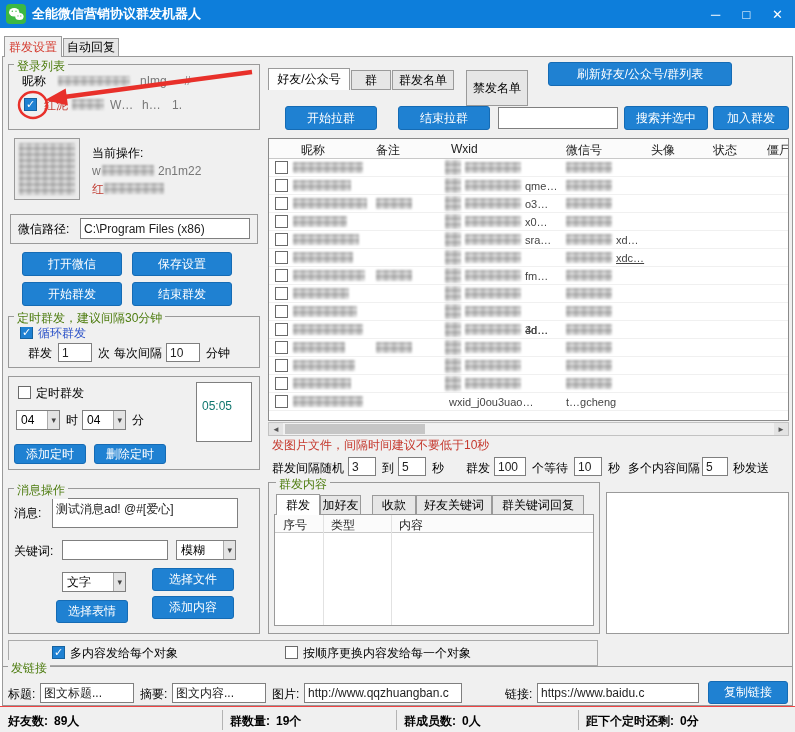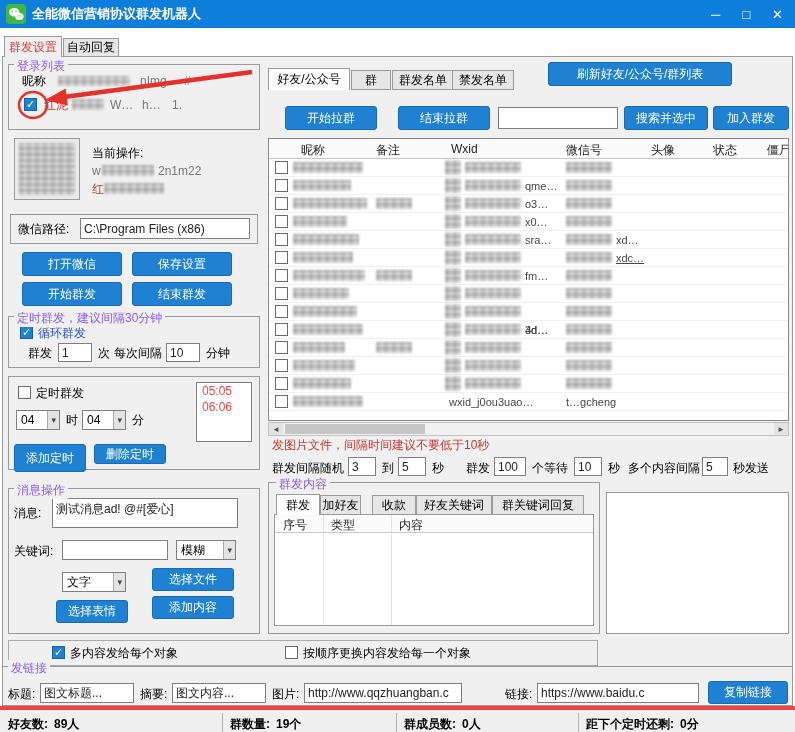--- a/index.html
+++ b/index.html
@@ -3,48 +3,48 @@
 <meta charset="utf-8">
 <style>
 *{margin:0;padding:0;box-sizing:border-box}
 html,body{width:795px;height:732px}
 body{position:relative;font-family:"Liberation Sans","DejaVu Sans",sans-serif;background:#fff;overflow:hidden}
 .abs{position:absolute}
 .lbl{position:absolute;font-size:12px;color:#000;white-space:nowrap;line-height:14px}
 .btn{position:absolute;background:#1f81d2;color:#fff;font-size:12px;display:flex;align-items:center;justify-content:center;border:1px solid #156bb4;border-radius:3px;cursor:pointer;white-space:nowrap}
 .inp{position:absolute;background:#fff;border:1px solid #7f7f7f;font-size:12px;color:#222;padding:0 3px}
 .group{position:absolute;border:1px solid #9a9a9a}
-.glabel{position:absolute;font-size:12px;color:#8b5cf6;background:#f0f0f0;padding:0 3px;white-space:nowrap;z-index:2}
+.glabel{position:absolute;font-size:12px;color:#4d7c0f;background:#f0f0f0;padding:0 3px;white-space:nowrap;z-index:2}
 .cb{position:absolute;width:13px;height:13px;background:#fff;border:1px solid #6a6a6a}
 .cb.checked{background:#1f81d2;border-color:#15629f}
 .cb.checked::after{content:"\2713";color:#fff;font-size:11px;position:absolute;left:1px;top:-1px}
 .tab{position:absolute;background:#e6e6e6;border:1px solid #9a9a9a;font-size:12px;display:flex;align-items:center;justify-content:center;cursor:pointer;white-space:nowrap}
 .tab.active{background:#f0f0f0;border-bottom:none;z-index:4}
 .blur{position:absolute;background:repeating-linear-gradient(90deg,#c3c3c3 0 4px,#d8d8d8 4px 8px),repeating-linear-gradient(0deg,rgba(255,255,255,.5) 0 3px,rgba(120,120,120,.25) 3px 6px);background-blend-mode:multiply;filter:blur(1px);border-radius:1px}
 .sel{position:absolute;background:#fff;border:1px solid #7f7f7f;font-size:12px;display:flex;align-items:center;justify-content:space-between;padding-left:4px;cursor:pointer}
 .sel .arr{font-size:9px;color:#444;background:#e3e3e3;border-left:1px solid #aaa;height:100%;display:flex;align-items:center;padding:0 3px}
 #titlebar{position:absolute;left:0;top:0;width:795px;height:28px;background:#0d7edb}
 .winbtn{position:absolute;top:0;width:31px;height:28px;color:#fff;display:flex;align-items:center;justify-content:center;font-size:13px;cursor:pointer}
 #pane{position:absolute;left:2px;top:56px;width:791px;height:650px;border:1px solid #9a9a9a;background:#f0f0f0}
 #friend-table{position:absolute;left:268px;top:138px;width:521px;height:283px;background:#fff;border:1px solid #8a8a8a;overflow:hidden}
 #friend-table .thead{position:absolute;left:0;top:0;width:100%;height:20px;background:#fbfbfb;border-bottom:1px solid #c9c9c9}
 .th{position:absolute;top:3px;font-size:12px;color:#222;white-space:nowrap}
 .frow{position:absolute;left:0;width:100%;height:18px;border-bottom:1px solid #f0f0f0}
 .frag{position:absolute;font-size:11px;color:#444;white-space:nowrap}
 #timer-list{position:absolute;left:196px;top:382px;width:56px;height:60px;background:#fff;border:1px solid #7f7f7f;font-size:12px;overflow:hidden}
-.titem{padding:1px 5px;cursor:pointer;color:#ef4444}
+.titem{padding:16px 5px;cursor:pointer;color:#0f766e}
 #scrollbar{position:absolute;left:268px;top:422px;width:521px;height:14px;background:#f1f1f1;border:1px solid #c2c2c2}
 .sbarrow{position:absolute;top:0;width:14px;height:12px;display:flex;align-items:center;justify-content:center;font-size:8px;color:#555;background:#e3e3e3;cursor:pointer}
 #sbthumb{position:absolute;left:16px;top:1px;width:140px;height:10px;background:#c6c6c6;cursor:grab}
 #content-table{position:absolute;left:274px;top:514px;width:320px;height:112px;background:#fff;border:1px solid #9a9a9a}
 #content-table .chead{position:absolute;left:0;top:0;width:100%;height:18px;border-bottom:1px solid #c9c9c9;background:#fbfbfb}
 .cline{position:absolute;top:0;width:1px;height:100%;background:#e2e2e2}
 #preview-box{position:absolute;left:606px;top:492px;width:183px;height:142px;background:#fff;border:1px solid #9a9a9a}
 #options-strip{position:absolute;left:8px;top:640px;width:590px;height:26px;border:1px solid #aaa;background:#f0f0f0}
-#statusbar{position:absolute;left:0;top:706px;width:795px;height:26px;background:#f0f0f0;border-top:4px solid #ef4444}
+#statusbar{position:absolute;left:0;top:706px;width:795px;height:26px;background:#f0f0f0;border-top:1px solid #ef4444}
 .seg{position:absolute;top:6px;font-size:12px;font-weight:bold;white-space:nowrap;color:#000}
 .sep{position:absolute;top:3px;width:1px;height:20px;background:#b3b3b3}
 #annotation{position:absolute;left:0;top:0;width:795px;height:732px;z-index:60;pointer-events:none}
 .redtext{color:#c03a30}
 .graytext{color:#777}
 </style>
 </head>
 <body>
 
 <div id="titlebar">
@@ -123,21 +123,21 @@
 <span class="lbl" style="left:66px;top:413px">时</span>
 <div class="sel" style="left:82px;top:410px;width:44px;height:20px">
   <span>04</span>
   <span class="arr">▾</span>
 </div>
 <span class="lbl" style="left:132px;top:413px">分</span>
 <div id="timer-list">
     <div class="titem">05:05</div>
     <div class="titem">06:06</div>
   </div>
-<div class="btn" style="left:14px;top:444px;width:72px;height:28px">添加定时</div>
+<div class="btn" style="left:14px;top:444px;width:72px;height:20px">添加定时</div>
 <div class="btn" style="left:94px;top:444px;width:72px;height:20px">删除定时</div>
 
 <div class="group" style="left:8px;top:488px;width:252px;height:146px"></div>
 <span class="glabel" style="left:14px;top:482px">消息操作</span>
 <span class="lbl" style="left:14px;top:506px">消息:</span>
 <div class="inp" style="left:52px;top:498px;width:186px;height:30px;padding-top:2px">测试消息ad! @#[爱心]</div>
 <span class="lbl" style="left:14px;top:544px">关键词:</span>
 <input class="inp" style="left: 62px; top: 540px; width: 106px; height: 20px;" value="">
 <div class="sel" style="left:176px;top:540px;width:60px;height:20px">
   <span>模糊</span>
@@ -147,21 +147,21 @@
   <span>文字</span>
   <span class="arr">▾</span>
 </div>
 <div class="btn" style="left:152px;top:568px;width:82px;height:23px">选择文件</div>
 <div class="btn" style="left:56px;top:600px;width:72px;height:23px">选择表情</div>
 <div class="btn" style="left:152px;top:596px;width:82px;height:23px">添加内容</div>
 
 <div class="tab active" style="left:268px;top:68px;width:82px;height:22px;background:#fff">好友/公众号</div>
 <div class="tab" style="left:351px;top:70px;width:40px;height:20px">群</div>
 <div class="tab" style="left:392px;top:70px;width:62px;height:20px">群发名单</div>
-<div class="tab" style="left:452px;top:70px;width:62px;height:20px">禁发名单</div>
+<div class="tab" style="left:466px;top:70px;width:62px;height:36px">禁发名单</div>
 <div class="btn" style="left:548px;top:62px;width:184px;height:24px">刷新好友/公众号/群列表</div>
 
 <div class="btn" style="left:285px;top:106px;width:92px;height:24px">开始拉群</div>
 <div class="btn" style="left:398px;top:106px;width:92px;height:24px">结束拉群</div>
 <input class="inp" style="left: 498px; top: 107px; width: 120px; height: 22px;" value="">
 <div class="btn" style="left:624px;top:106px;width:84px;height:24px">搜索并选中</div>
 <div class="btn" style="left:713px;top:106px;width:76px;height:24px">加入群发</div>
 
 <div id="friend-table">
   <div class="thead"></div>

